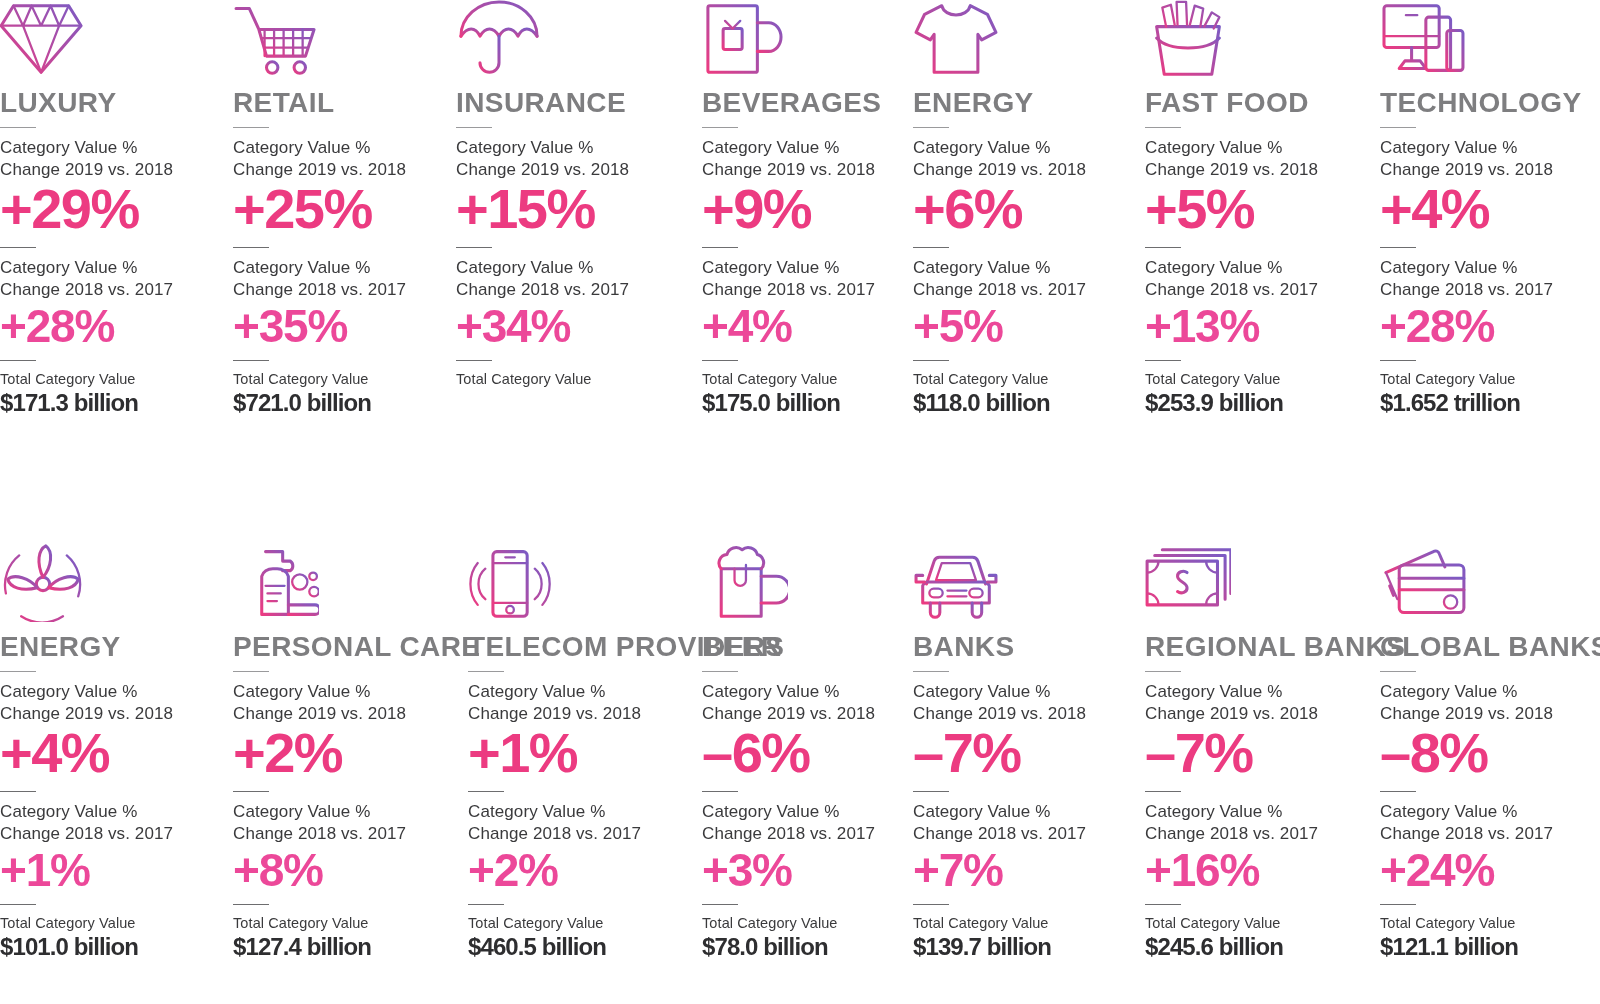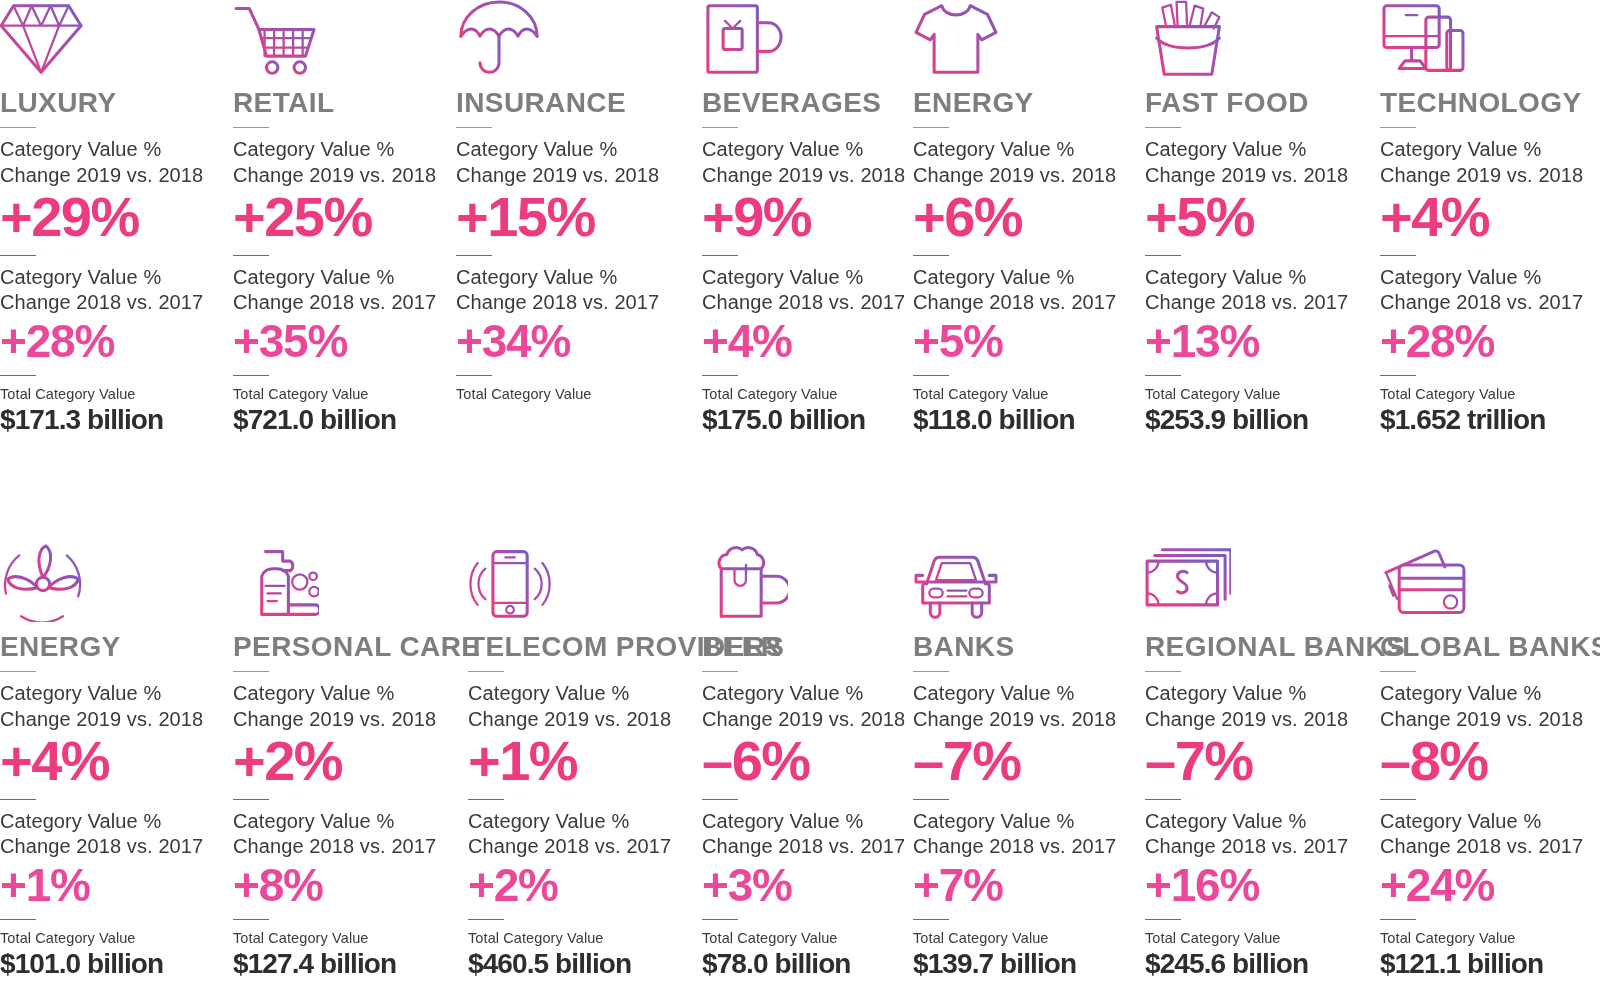--- a/index.html
+++ b/index.html
@@ -54,21 +54,21 @@
 
   .rule {
     width: 36px;
     height: 1px;
     background: #9a9a9c;
     margin: 10px 0 9px 0;
   }
   .rule.dark { background: #6d6d6f; }
 
   .small-label {
-    font-size: 20px;
+    font-size: 17px;
     line-height: 1.26;
     color: #3a3a3c;
     font-weight: 400;
     letter-spacing: 0.1px;
     white-space: nowrap;
   }
 
   .big-pink {
     font-size: 56px;
     font-weight: 700;
@@ -93,21 +93,21 @@
 
   .total-label {
     font-size: 14.5px;
     line-height: 1.26;
     color: #3a3a3c;
     letter-spacing: 0.1px;
     white-space: nowrap;
   }
 
   .total-value {
-    font-size: 28px;
+    font-size: 24px;
     font-weight: 700;
     color: #2e2e30;
     line-height: 1.1;
     letter-spacing: -0.9px;
     margin-top: 2px;
     white-space: nowrap;
   }
 
   .blk { display: block; }
 </style>

